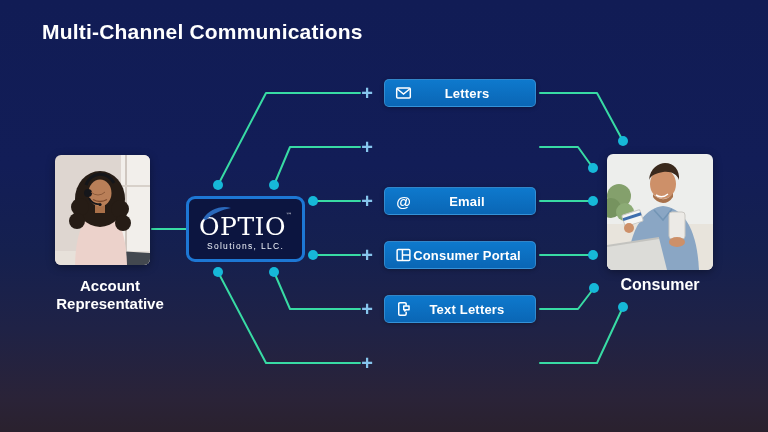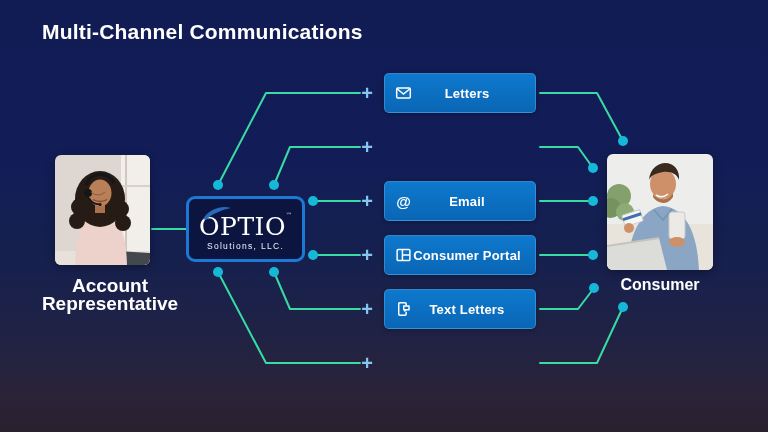--- a/index.html
+++ b/index.html
@@ -13,41 +13,41 @@
     color:#fff;font-size:21px;font-weight:700;letter-spacing:.2px;
   }
   svg.connectors{position:absolute;left:0;top:0;pointer-events:none;}
   .connectors polyline,.connectors line{fill:none;stroke:#38dba4;stroke-width:2;stroke-linejoin:round;stroke-linecap:round;}
   .connectors circle{fill:#16b8d8;}
 
   
   .person{position:absolute;margin:0;border-radius:6px;overflow:hidden;box-shadow:0 2px 8px rgba(0,0,0,.35);}
   .person svg{display:block;}
   .person-label{position:absolute;color:#fff;font-weight:700;text-align:center;}
-  .label-left{left:25px;top:277px;width:170px;font-size:19px;line-height:18px;}
+  .label-left{left:25px;top:277px;width:170px;font-size:15px;line-height:18px;}
   .label-right{left:600px;top:276px;width:120px;font-size:16px;}
 
   
   .logo-box{
     position:absolute;left:186px;top:196px;width:119px;height:66px;box-sizing:border-box;
     background:#0c1540;border:3px solid #1d77d4;border-radius:9px;
   }
   .logo-name{
     font-family:"DejaVu Serif",serif;color:#fff;font-size:25px;line-height:1;
     text-align:center;margin-top:13px;letter-spacing:.5px;
   }
   .logo-name sup{font-size:6px;vertical-align:18px;letter-spacing:0;}
   .logo-sub{color:#f0f3fa;font-size:8.5px;letter-spacing:1.3px;text-align:center;margin-top:2px;}
   .swoosh{position:absolute;left:13px;top:7px;}
 
   
   .chan-row{position:absolute;left:358px;height:28px;display:flex;align-items:center;}
   .plus{width:18px;text-align:center;color:#86c5ed;font-size:20px;font-weight:700;line-height:28px;}
   .chan-btn{
-    position:relative;margin-left:8px;width:152px;height:40px;box-sizing:border-box;
+    position:relative;margin-left:8px;width:152px;height:28px;box-sizing:border-box;
     background:linear-gradient(180deg,#0e79cd,#0a66b5);
     border:1px solid rgba(126,195,238,.35);border-radius:5px;cursor:pointer;padding:0;
     box-shadow:0 1px 4px rgba(0,0,0,.3);
   }
   .chan-icon{position:absolute;left:10px;top:50%;transform:translateY(-50%);width:17px;height:17px;color:#fff;}
   .chan-icon svg{display:block;}
   .at-glyph{font-size:15px;font-weight:700;color:#fff;line-height:17px;display:block;text-align:center;}
   .chan-label{
     position:absolute;left:0;right:0;top:0;bottom:0;display:flex;align-items:center;justify-content:center;
     color:#fff;font-size:13px;font-weight:700;letter-spacing:.2px;padding-left:14px;box-sizing:border-box;

